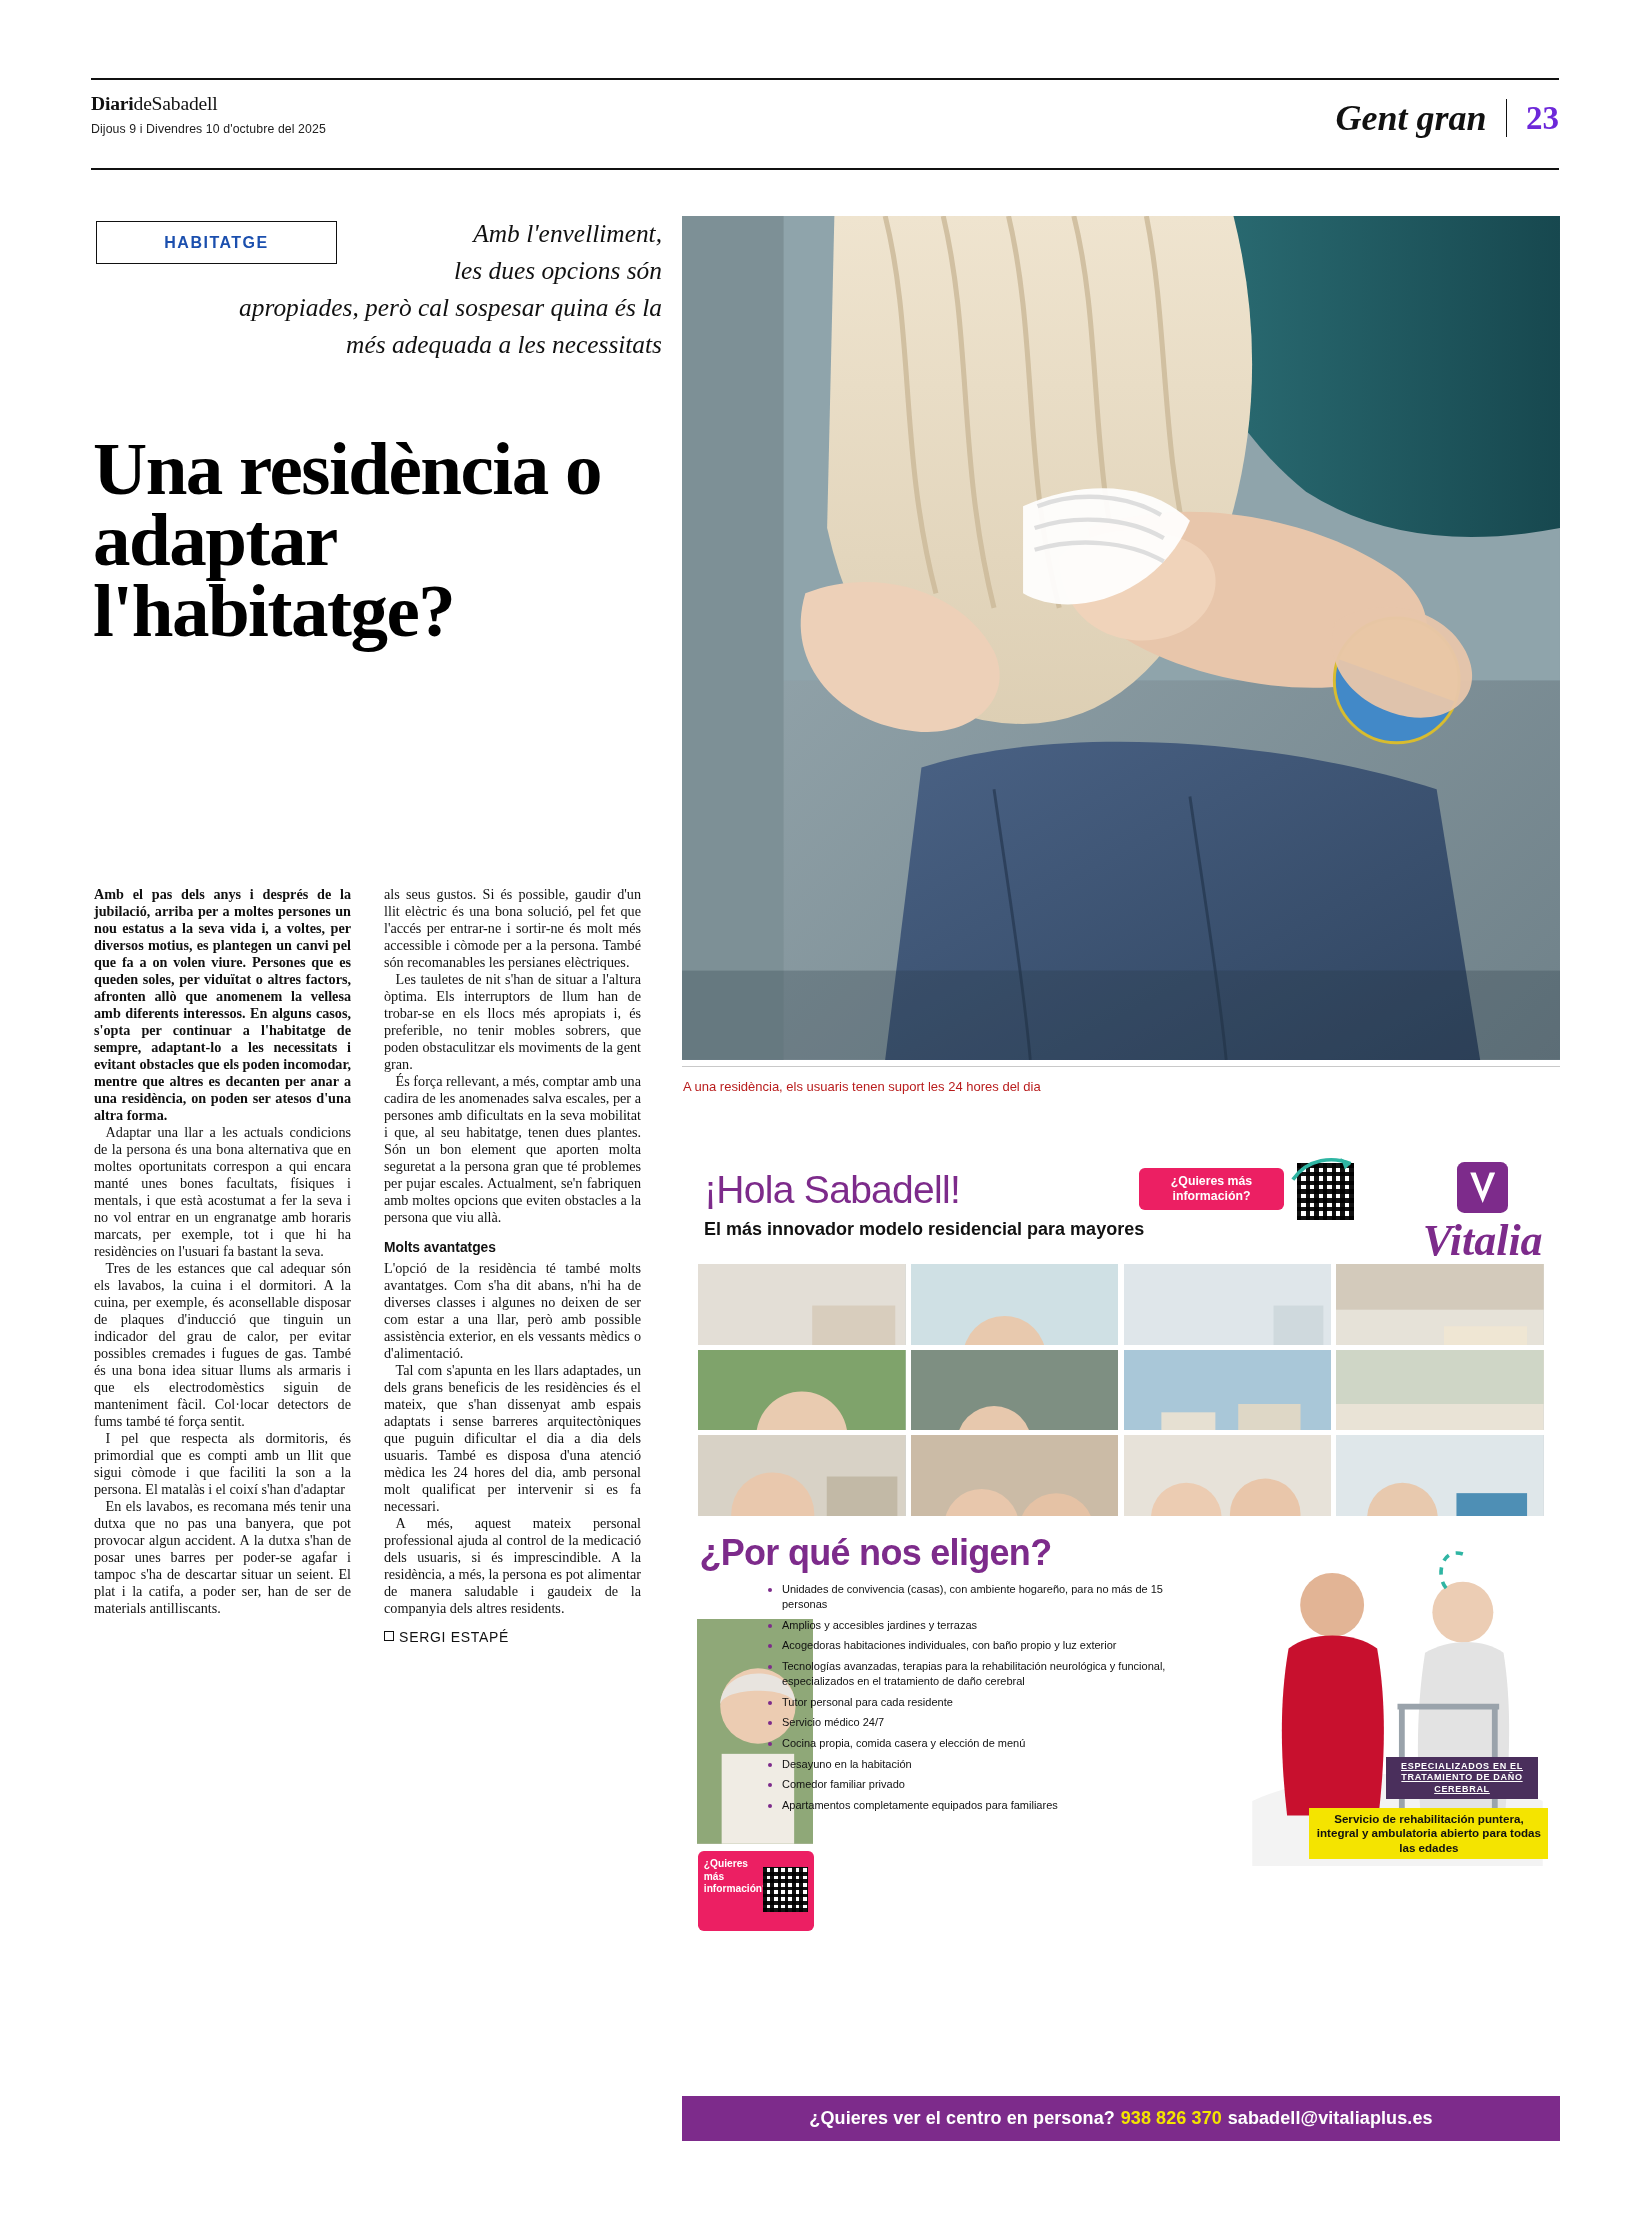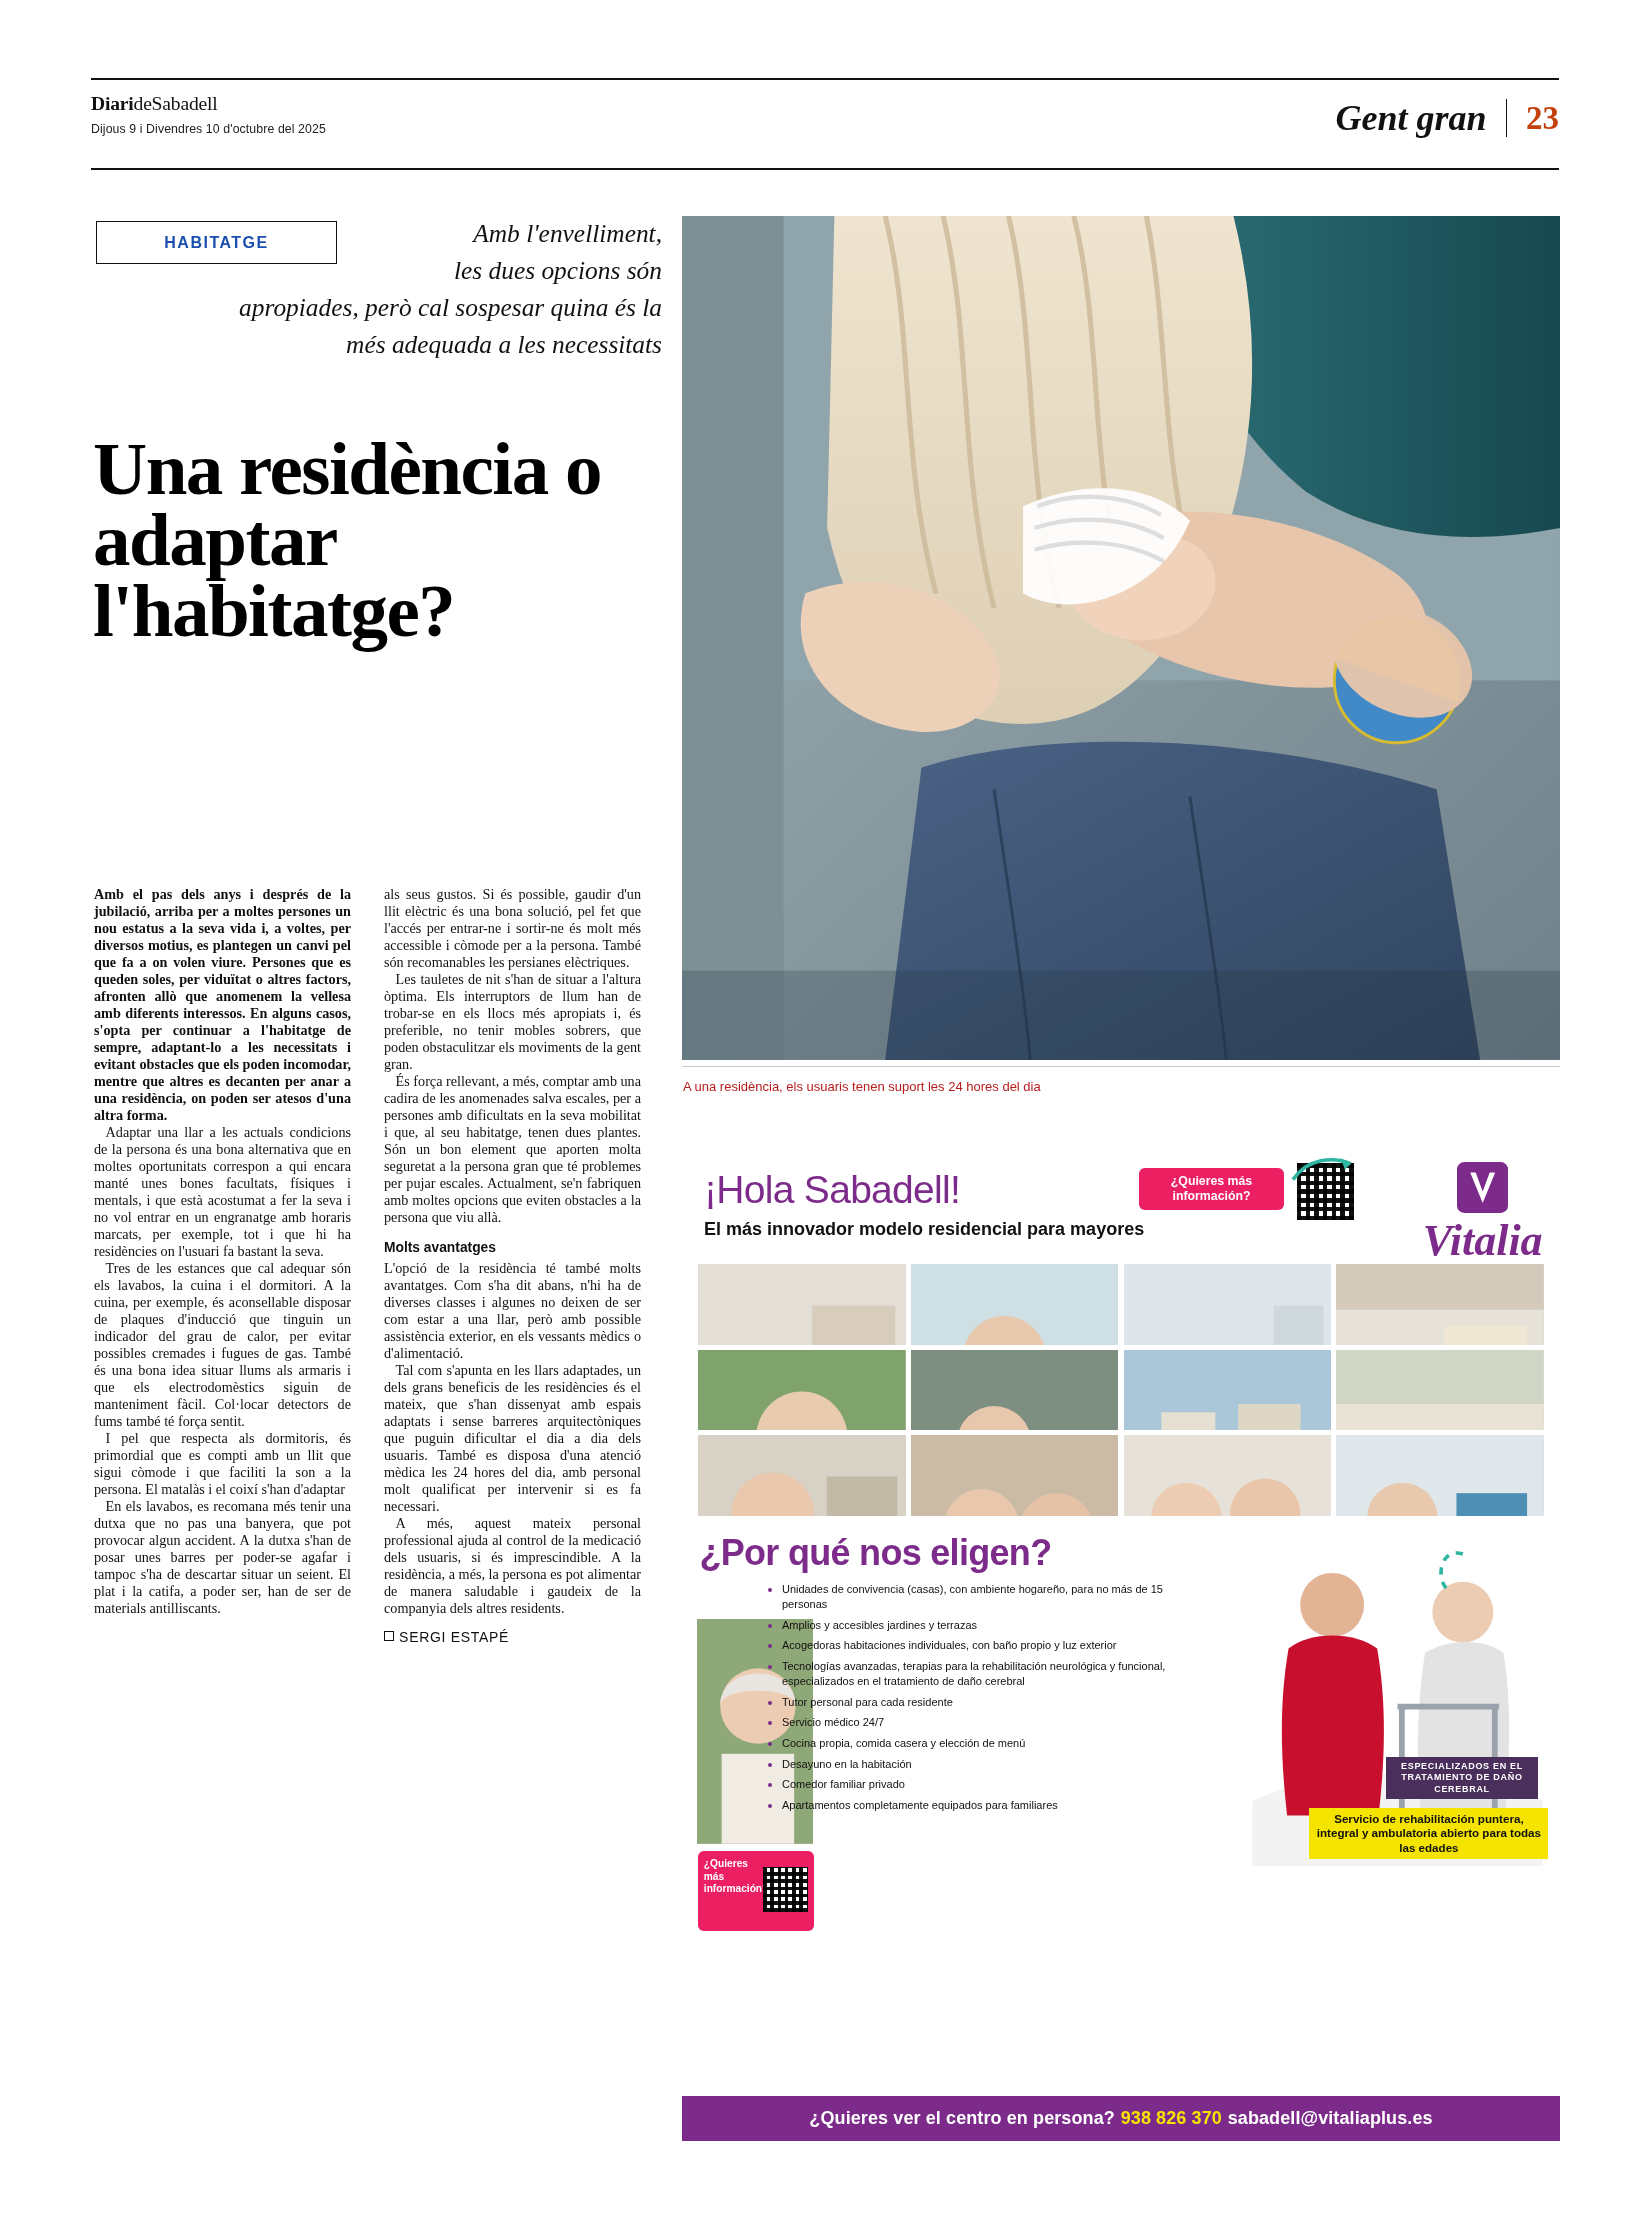--- a/index.html
+++ b/index.html
@@ -9,21 +9,21 @@
   
   .masthead{position:absolute;left:91px;top:93px;width:1468px;height:67px;}
   .mast-rule-top{position:absolute;left:91px;top:78px;width:1468px;height:1.5px;background:#111;}
   .mast-rule-bottom{position:absolute;left:91px;top:168px;width:1468px;height:1.5px;background:#111;}
   .mast-name{font-family:"Liberation Serif",serif;font-weight:bold;font-size:19.6px;letter-spacing:-0.2px;color:#111;}
   .mast-name .thin{font-weight:normal;}
   .mast-date{margin-top:7.3px;font-family:"Liberation Sans",sans-serif;font-size:12.3px;color:#222;letter-spacing:0.1px;}
   .mast-right{position:absolute;right:0;top:4.4px;display:flex;align-items:center;gap:19px;}
   .mast-section{font-family:"Liberation Serif",serif;font-weight:bold;font-style:italic;font-size:36px;color:#111;}
   .mast-sep{width:1.5px;height:38px;background:#111;}
-  .mast-pageno{font-family:"Liberation Serif",serif;font-weight:bold;font-size:33px;color:#c2410c;}
+  .mast-pageno{font-family:"Liberation Serif",serif;font-weight:bold;font-size:33px;color:#6d28d9;}
 
   
   .kicker-box{position:absolute;left:96px;top:221px;width:239px;height:41px;border:1.5px solid #111;display:flex;align-items:center;justify-content:center;}
   .kicker-box span{font-family:"Liberation Sans",sans-serif;font-weight:bold;font-size:16px;letter-spacing:1.5px;color:#1b4fae;}
 
   .standfirst{position:absolute;left:96px;top:215px;width:566px;font-family:"Liberation Serif",serif;font-style:italic;font-size:25.4px;line-height:37px;color:#111;text-align:right;}
   .standfirst .l1{display:block;padding-left:261px;}
   .standfirst .l2{display:block;padding-left:261px;}
   .standfirst .l3{display:block;}
   .standfirst .l4{display:block;}
@@ -74,21 +74,21 @@
 
   .lady{position:absolute;left:14.5px;top:464px;width:116px;height:225px;background:#d7cfc6;overflow:hidden;}
   .qr2{position:absolute;left:16px;top:696px;width:116px;height:80px;background:#ec1f63;border-radius:5.8px;}
   .qr2 .t{position:absolute;left:5.8px;top:7.3px;width:67px;font-family:"Liberation Sans",sans-serif;font-weight:bold;font-size:10.2px;line-height:12.3px;color:#fff;}
   .qr2 .sq{position:absolute;right:5.8px;top:16px;width:45px;height:45px;background:
      repeating-linear-gradient(90deg,#111 0 3.6px,#fff 3.6px 7.3px),
      repeating-linear-gradient(0deg,#111 0 3.6px,transparent 3.6px 7.3px);
      background-blend-mode:multiply;}
 
   .nurses{position:absolute;right:10.2px;top:370px;width:305px;height:341px;overflow:hidden;}
-  .badge-dark{position:absolute;right:22px;top:602px;width:152px;height:42px;background:#4a2f5c;color:#fff;font-family:"Liberation Sans",sans-serif;font-weight:bold;font-size:9px;line-height:11.6px;letter-spacing:0.7px;display:flex;align-items:center;justify-content:center;text-align:center;padding:0 5.8px;box-sizing:border-box;}
+  .badge-dark{position:absolute;right:22px;top:602px;width:152px;height:42px;background:#4a2f5c;color:#fff;font-family:"Liberation Sans",sans-serif;font-weight:bold;font-size:9px;line-height:11.6px;letter-spacing:0.7px;display:flex;align-items:center;justify-content:center;text-align:center;padding:0 5.8px;box-sizing:border-box;text-decoration:underline;}
   .badge-yellow{position:absolute;right:11.6px;top:653px;width:239px;height:51px;background:#f4e400;color:#111;font-family:"Liberation Sans",sans-serif;font-weight:bold;font-size:11.6px;line-height:14.5px;display:flex;align-items:center;justify-content:center;text-align:center;padding:0 7.3px;box-sizing:border-box;}
 
   .ad-footer{position:absolute;left:0;bottom:0;width:100%;height:45px;background:#7d2b8b;color:#fff;display:flex;align-items:center;justify-content:center;font-family:"Liberation Sans",sans-serif;font-weight:bold;font-size:18px;letter-spacing:0.1px;}
   .ad-footer .hl{color:#f4e400;margin:0 5.8px;}
 
   
   .ph{position:absolute;inset:0;}
 </style>
 </head>
 <body>

